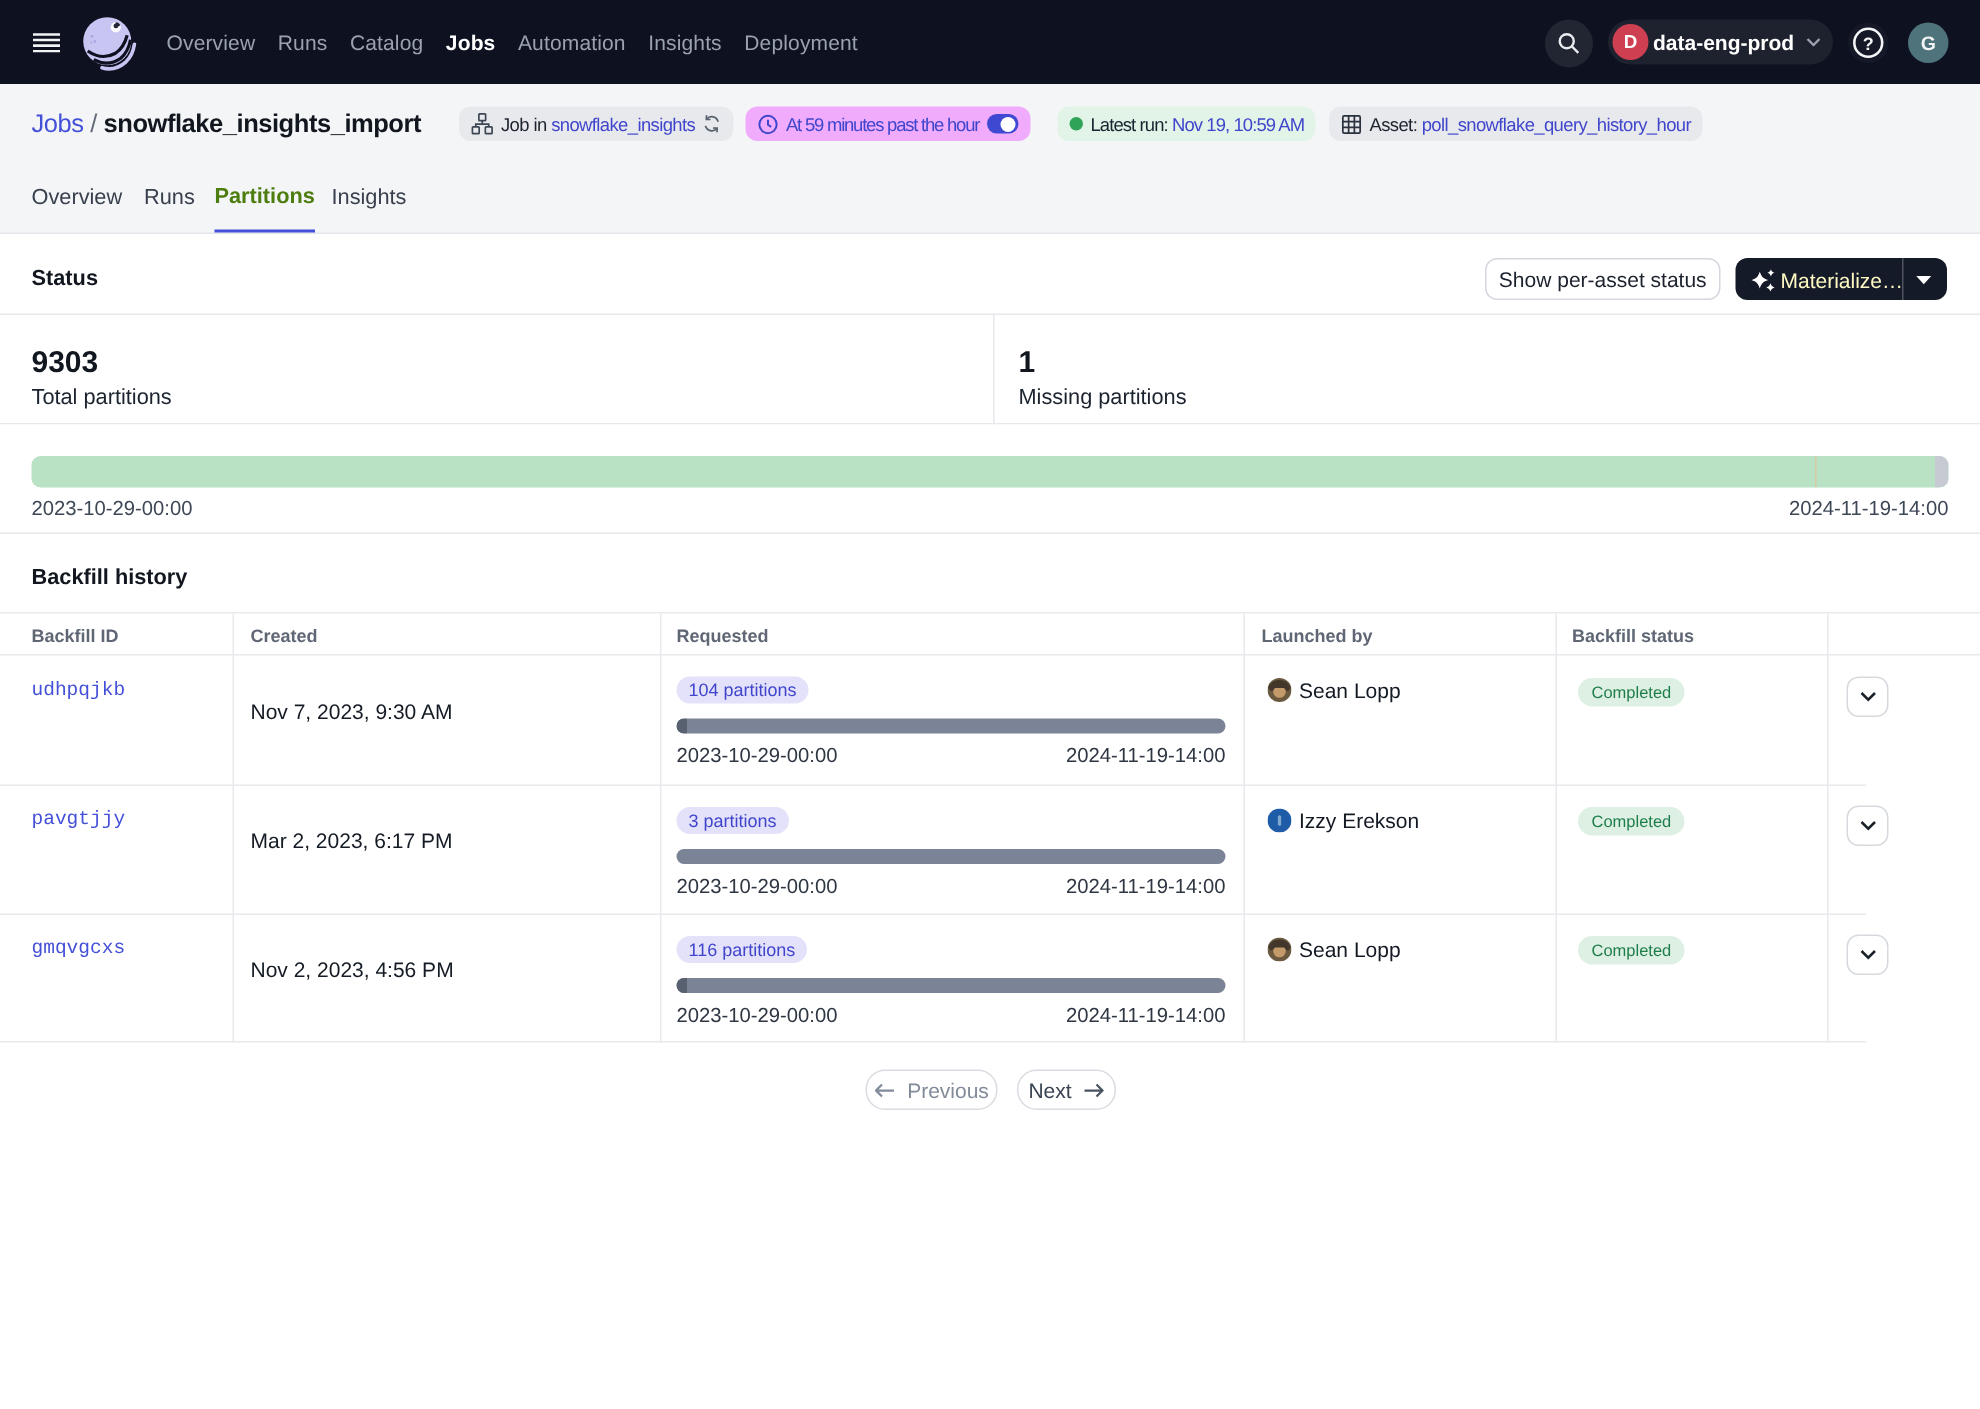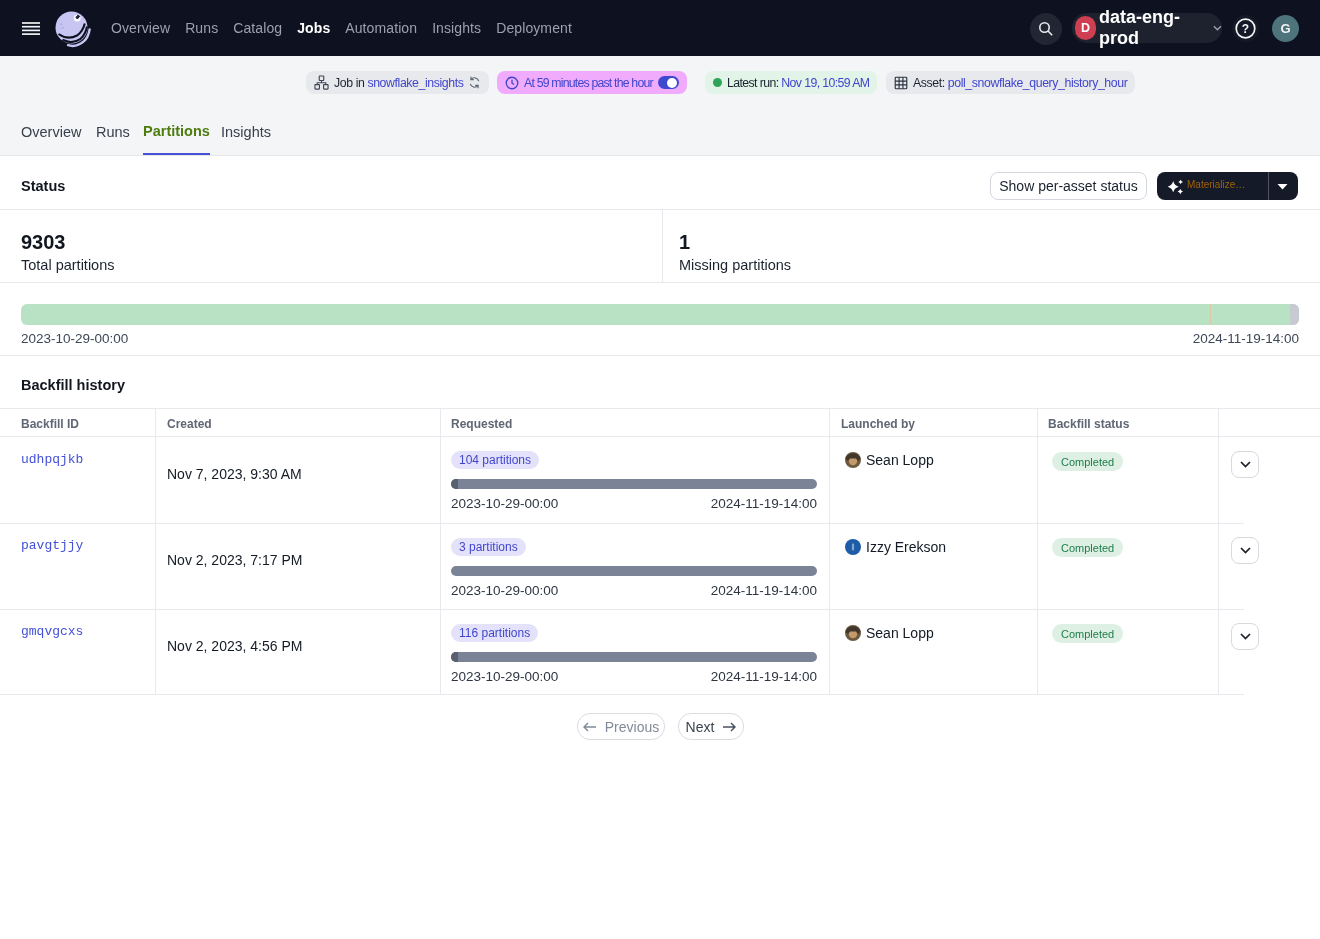--- a/index.html
+++ b/index.html
@@ -79,36 +79,41 @@
   </div>
 
   <div class="abs" style="left:1030px;top:13px;width:32px;height:32px;border-radius:16px;background:#222633"></div>
   <svg class="abs" style="left:1038px;top:21px" width="16" height="16" viewBox="0 0 16 16">
     <circle cx="6.5" cy="6.5" r="4.7" stroke="#e9ebee" stroke-width="1.6" fill="none"></circle>
     <line x1="10" y1="10" x2="14.2" y2="14.2" stroke="#e9ebee" stroke-width="1.6"></line>
   </svg>
 
   <div class="navpill">
     <div style="width:24px;height:24px;border-radius:12px;background:#ce3f51;margin-left:3px;display:flex;align-items:center;justify-content:center;color:#fff;font-size:12.5px;font-weight:bold;">D</div>
-    <span style="color:#fff;font-size:18px;font-weight:bold;margin-left:3px;">data-eng-prod</span>
+    <span style="color:#fff;font-size:14px;font-weight:bold;margin-left:3px;">data-eng-prod</span>
     <svg style="margin-left:8px" width="10" height="6" viewBox="0 0 10 6">
         <path d="M1 1 L5 5 L9 1" stroke="#9aa1af" stroke-width="1.6" fill="none"></path>
       </svg>
   </div>
 
   <div class="abs" style="left:1232px;top:15px;width:27px;height:27px;border-radius:14px;background:#151927"></div>
   <svg class="abs" style="left:1233px;top:16px" width="25" height="25" viewBox="0 0 25 25">
     <circle cx="12.5" cy="12.5" r="9.3" stroke="#f4f5f7" stroke-width="1.7" fill="none"></circle>
     <text x="12.5" y="17" font-size="12" font-weight="bold" fill="#f4f5f7" text-anchor="middle" font-family="Liberation Sans">?</text>
   </svg>
 
   <div class="abs" style="left:1272px;top:15px;width:27px;height:27px;border-radius:14px;background:#4e737b;display:flex;align-items:center;justify-content:center;color:#f2f4f5;font-size:13px;font-weight:bold;">G</div>
 </div>
 
 <div class="crumb">
+  <div class="abs" style="left:21px;top:17px;font-size:17px;letter-spacing:-0.3px;white-space:nowrap;">
+    <span style="color:#4450d8;">Jobs</span>
+    <span style="color:#646b78;"> / </span>
+    <span style="color:#11161f;font-weight:bold;">snowflake_insights_import</span>
+  </div>
 
   <div class="tag" style="left:306px;background:#e8e9ed;">
     <svg width="15" height="15" viewBox="0 0 16 16">
       <g stroke="#3d4654" stroke-width="1.2" fill="none">
         <rect x="5.6" y="1" width="4.8" height="4.8" rx="0.5"></rect>
         <rect x="1" y="10.2" width="4.8" height="4.8" rx="0.5"></rect>
         <rect x="10.2" y="10.2" width="4.8" height="4.8" rx="0.5"></rect>
         <path d="M8 5.8 V8.2 M3.4 10.2 V8.2 H12.6 V10.2"></path>
       </g>
     </svg>
@@ -157,21 +162,21 @@
 
 <div class="statusrow">
   <h3 class="abs" style="left:21px;top:22px;">Status</h3>
   <div class="btn-white" style="left:990px;top:16px;width:157px;height:28px;">Show per-asset status</div>
   <div class="abs" style="left:1157px;top:16px;width:141px;height:28px;background:#141a28;border-radius:8px;">
     <svg class="abs" style="left:10px;top:6px" width="17" height="17" viewBox="0 0 17 17">
       <path d="M6.2 3.0999999999999996 C7.432 6.571999999999999,8.328 7.467999999999999,11.8 8.7 C8.328 9.931999999999999,7.432 10.828,6.2 14.299999999999999 C4.968 10.828,4.072000000000001 9.931999999999999,0.6000000000000005 8.7 C4.072000000000001 7.467999999999999,4.968 6.571999999999999,6.2 3.0999999999999996 Z" fill="#fff"></path>
       <path d="M13.6 1.5 C14.128 2.988,14.512 3.372,16.0 3.9 C14.512 4.428,14.128 4.811999999999999,13.6 6.3 C13.072 4.811999999999999,12.687999999999999 4.428,11.2 3.9 C12.687999999999999 3.372,13.072 2.988,13.6 1.5 Z" fill="#fff"></path>
       <path d="M13.3 10.8 C13.916 12.536,14.364 12.984,16.1 13.6 C14.364 14.216,13.916 14.664,13.3 16.4 C12.684000000000001 14.664,12.236 14.216,10.5 13.6 C12.236 12.984,12.684000000000001 12.536,13.3 10.8 Z" fill="#fff"></path>
     </svg>
-    <span class="abs" style="left:30px;top:7px;color:#a16207;font-size:10px;">Materialize…</span>
+    <span class="abs" style="left:30px;top:7px;color:#fef9c3;font-size:14px;">Materialize…</span>
     <div class="abs" style="left:111px;top:0;width:1px;height:28px;background:rgba(255,255,255,0.25);"></div>
     <svg class="abs" style="left:120px;top:12px" width="11" height="6" viewBox="0 0 11 6">
         <path d="M0.5 0 L5.5 5.5 L10.5 0 Z" fill="#fff"></path>
       </svg>
   </div>
 </div>
 
 <div class="statsrow">
   <div class="abs" style="left:21px;top:21px;font-size:20px;font-weight:bold;color:#11161f;">9303</div>
   <div class="abs" style="left:21px;top:47px;font-size:14.5px;color:#1b232e;">Total partitions</div>
@@ -226,21 +231,21 @@
   <div class="pill-green" style="left:1052px;top:15px;">Completed</div>
   <div class="actbtn" style="top:14px;">
     <svg width="11" height="7" viewBox="0 0 11 7">
         <path d="M1 1 L5.5 5.5 L10 1" stroke="#1a2128" stroke-width="1.7" fill="none"></path>
       </svg>
   </div>
 </div>
 
 <div class="trow" style="top:524px;height:86px;">
   <span class="idlink abs" style="left:21px;top:14px;">pavgtjjy</span>
-  <span class="rowdate" style="top:13px;">Nov 2, 2023, 7:17 PM</span>
+  <span class="rowdate" style="top:13px;">Mar 2, 2023, 6:17 PM</span>
   <div class="pill-lav" style="left:451px;top:14px;">3 partitions</div>
   <div class="gbar" style="top:42px;"></div>
   <div class="bardates" style="top:59px;">2023-10-29-00:00<span class="r">2024-11-19-14:00</span></div>
   <div class="name" style="top:15px;">
     <svg width="16" height="16" viewBox="0 0 16 16">
       <circle cx="8" cy="8" r="8" fill="#1e5ca8"></circle>
       <rect x="6.9" y="4.5" width="2.2" height="7" rx="1" fill="#7fa8cf"></rect>
     </svg>
     <span>Izzy Erekson</span>
   </div>

